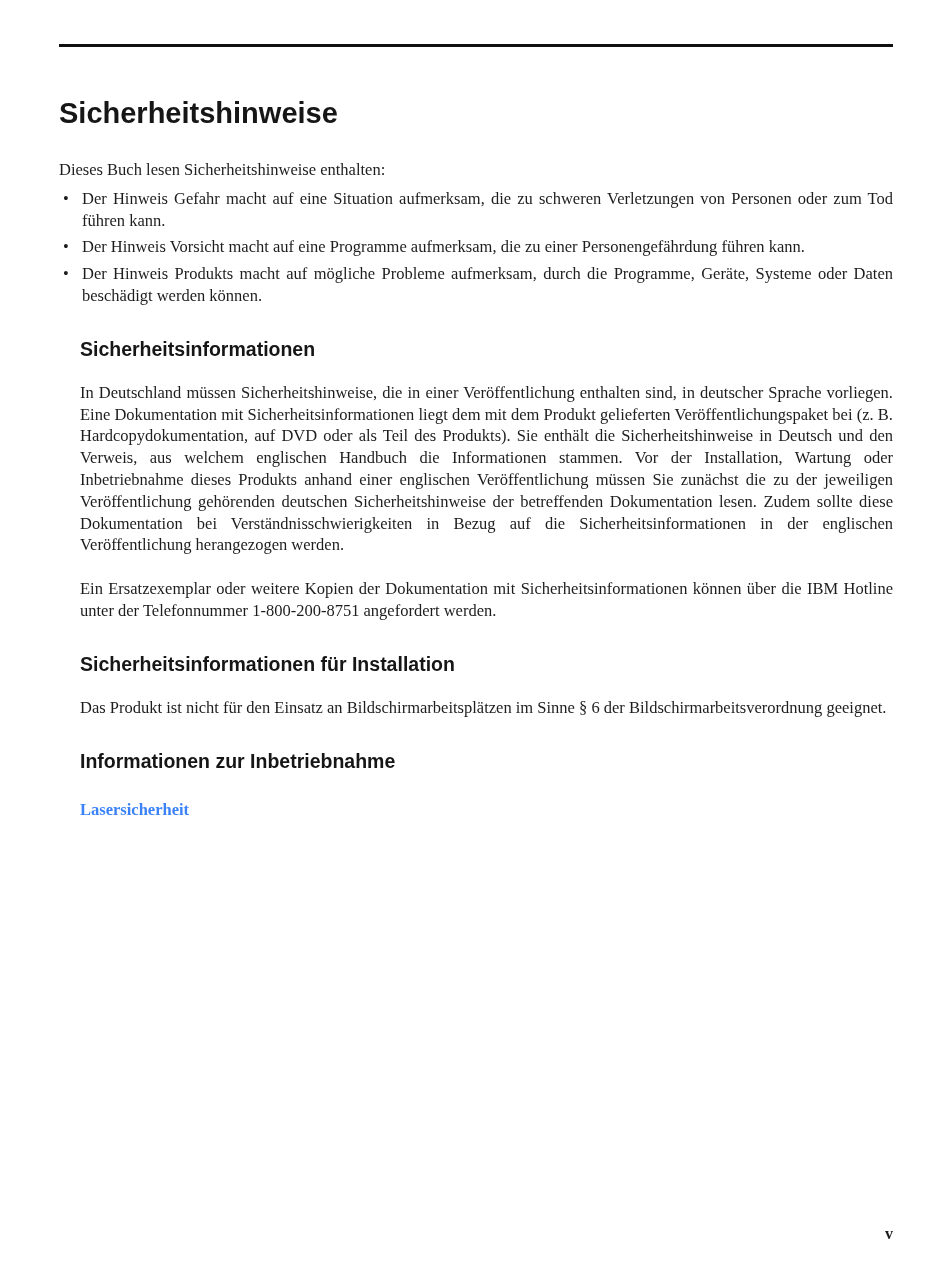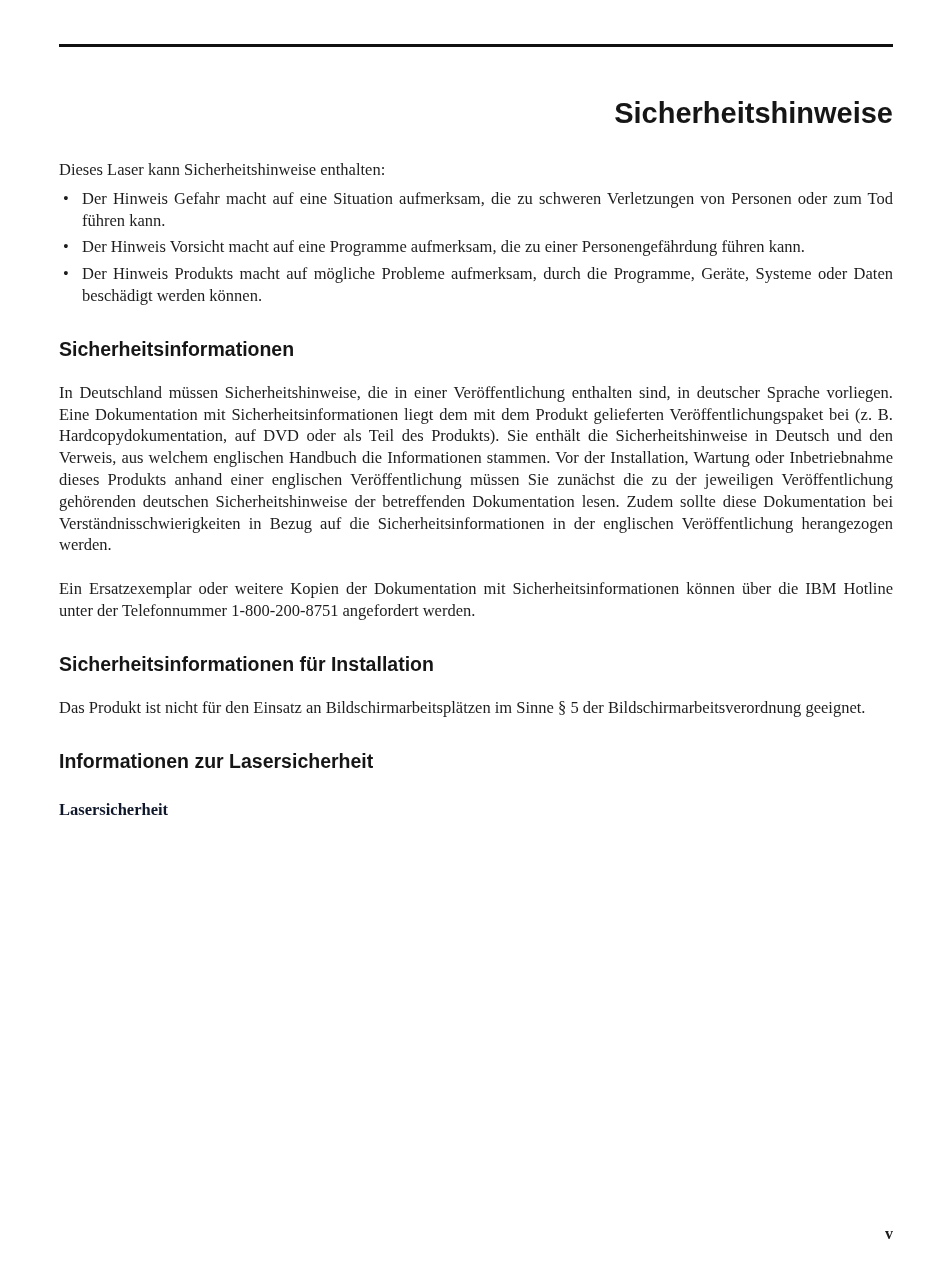--- a/index.html
+++ b/index.html
@@ -23,21 +23,20 @@
     height: 3px;
     background: #111111;
   }
   h1.page-title {
     font-family: "Liberation Sans", sans-serif;
     font-weight: bold;
     font-size: 29px;
     color: #161616;
     margin-top: 50px;
     margin-bottom: 0;
-    text-align: right;
   }
   p.body-text, .li-text {
     font-size: 16.5px;
     line-height: 21.8px;
     text-align: justify;
     color: #1d1d1d;
   }
   p.intro {
     margin-top: 29px;
   }
@@ -65,25 +64,25 @@
     margin-top: 31px;
     margin-bottom: 21px;
   }
   p.body-text + p.body-text {
     margin-top: 22px;
   }
   h3.sub-heading {
     font-family: "Liberation Serif", serif;
     font-weight: bold;
     font-size: 16.5px;
-    color: #0f172a;
+    color: #3b82f6;
     margin-top: 27px;
     margin-bottom: 21px;
   }
-  .section { margin-top: 0; }
+  .section { margin-top: 0; margin-left: 21px; }
   .section .first-para { margin-top: 0; }
   sup.trademark {
     font-size: 10px;
     vertical-align: super;
     line-height: 0;
   }
   .page-number {
     position: absolute;
     right: 57px;
     bottom: 26px;
@@ -96,21 +95,21 @@
 </style>
 </head>
 <body>
 
 <div class="content">
 
   <div class="top-rule"></div>
 
   <h1 class="page-title">Sicherheitshinweise</h1>
 
-  <p class="body-text intro">Dieses Laser kann Sicherheitshinweise enthalten:</p>
+  <p class="body-text intro">Dieses Buch lesen Sicherheitshinweise enthalten:</p>
 
   <ul class="notice-list">
     <li>
       <span class="bullet-marker">•</span>
       <span class="li-text"><span>Der Hinweis </span><strong>Gefahr</strong><span> macht auf eine Situation aufmerksam, die zu schweren Verletzungen von Personen oder zum Tod führen kann.</span></span>
     </li>
     <li>
       <span class="bullet-marker">•</span>
       <span class="li-text"><span>Der Hinweis </span><strong>Vorsicht</strong><span> macht auf eine Programme aufmerksam, die zu einer Personengefährdung führen kann.</span></span>
     </li>
@@ -121,23 +120,23 @@
   </ul>
 
   <div class="section">
     <h2 class="section-heading">Sicherheitsinformationen</h2>
     <p class="body-text first-para">In Deutschland müssen Sicherheitshinweise, die in einer Veröffentlichung enthalten sind, in deutscher Sprache vorliegen. Eine Dokumentation mit Sicherheitsinformationen liegt dem mit dem Produkt gelieferten Veröffentlichungspaket bei (z. B. Hardcopydokumentation, auf DVD oder als Teil des Produkts). Sie enthält die Sicherheitshinweise in Deutsch und den Verweis, aus welchem englischen Handbuch die Informationen stammen. Vor der Installation, Wartung oder Inbetriebnahme dieses Produkts anhand einer englischen Veröffentlichung müssen Sie zunächst die zu der jeweiligen Veröffentlichung gehörenden deutschen Sicherheitshinweise der betreffenden Dokumentation lesen. Zudem sollte diese Dokumentation bei Verständnisschwierigkeiten in Bezug auf die Sicherheitsinformationen in der englischen Veröffentlichung herangezogen werden.</p>
     <p class="body-text">Ein Ersatzexemplar oder weitere Kopien der Dokumentation mit Sicherheitsinformationen können über die IBM Hotline unter der Telefonnummer 1-800-200-8751 angefordert werden.</p>
   </div>
 
   <div class="section">
     <h2 class="section-heading">Sicherheitsinformationen für Installation</h2>
-    <p class="body-text first-para">Das Produkt ist nicht für den Einsatz an Bildschirmarbeitsplätzen im Sinne § 5 der Bildschirmarbeitsverordnung geeignet.</p>
+    <p class="body-text first-para">Das Produkt ist nicht für den Einsatz an Bildschirmarbeitsplätzen im Sinne § 6 der Bildschirmarbeitsverordnung geeignet.</p>
   </div>
 
   <div class="section">
-    <h2 class="section-heading">Informationen zur Lasersicherheit</h2>
+    <h2 class="section-heading">Informationen zur Inbetriebnahme</h2>
     <h3 class="sub-heading">Lasersicherheit</h3>
   </div>
 
 </div>
 
 <div class="page-number">v</div>
 
 </body></html>

